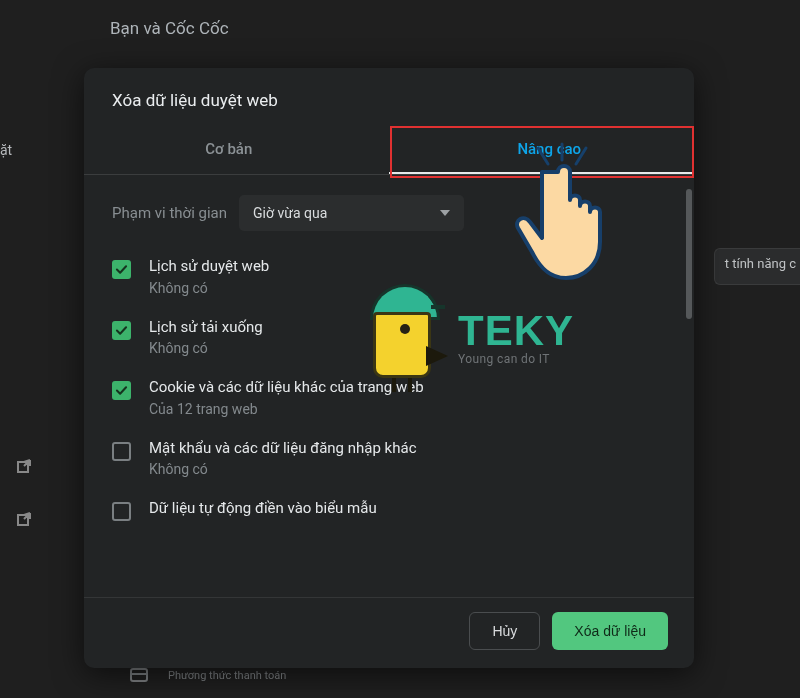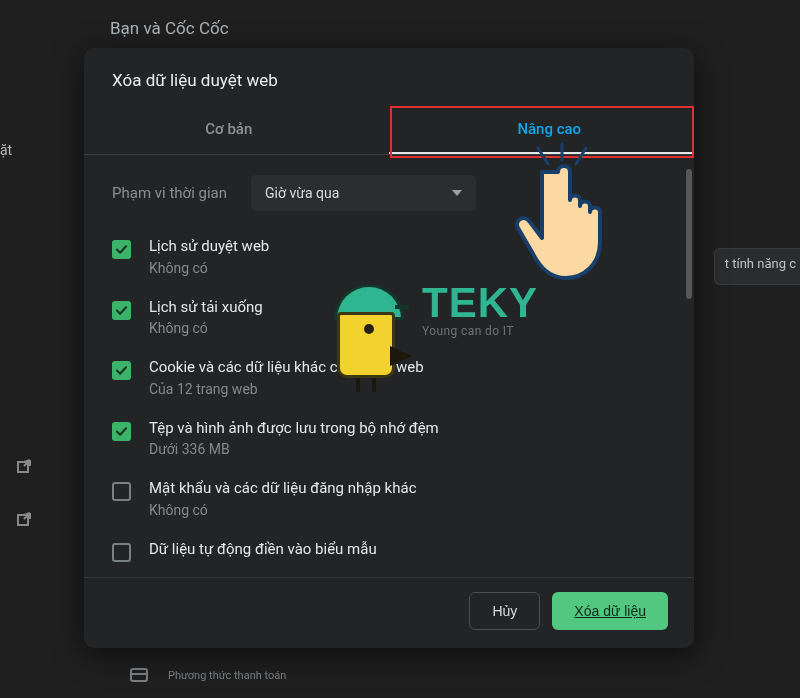--- a/index.html
+++ b/index.html
@@ -70,21 +70,21 @@
     position: absolute;
     left: 0; right: 0; top: 3px;
     height: 2px;
     background: #7d8083;
   }
 
   
   .modal {
     position: absolute;
     left: 84px;
-    top: 48px;
+    top: 68px;
     width: 610px;
     height: 600px;
     background: #222425;
     border-radius: 10px;
     box-shadow: 0 6px 30px rgba(0,0,0,0.6);
     display: flex;
     flex-direction: column;
     overflow: hidden;
   }
   .modal-title {
@@ -134,21 +134,21 @@
     overflow: hidden;
     position: relative;
     padding: 0 6px 0 0;
   }
   .content {
     padding: 12px 10px 0 28px;
   }
   .time-row {
     display: flex;
     align-items: center;
-    gap: 24px;
+    gap: 12px;
     padding: 8px 0 16px 0;
   }
   .time-label {
     color: #888e92;
     font-size: 15px;
   }
   .dropdown {
     display: flex;
     align-items: center;
     justify-content: space-between;
@@ -227,21 +227,20 @@
     border: none;
   }
   .btn-cancel {
     background: transparent;
     color: #dadcde;
     border: 1px solid #4a4d4f;
   }
   .btn-primary {
     background: #52c77f;
     color: #0f2a18;
-    text-decoration: underline;
   }
 
   
   .pointer-overlay {
     position: absolute;
     left: 500px;
     top: 140px;
     pointer-events: none;
   }
   .click-lines line {
@@ -253,24 +252,24 @@
     fill: #fcd9a3;
     stroke: #173f6a;
     stroke-width: 4;
     stroke-linejoin: round;
     stroke-linecap: round;
   }
 
   
   .logo-overlay {
     position: absolute;
-    left: 324px;
+    left: 360px;
     top: 284px;
     display: flex;
-    align-items: flex-start;
+    align-items: center;
     gap: 8px;
     pointer-events: none;
   }
   .bird {
     width: 90px; height: 110px; position: relative;
   }
   .bird .cap {
     position:absolute; width:70px; height:36px; left:10px; top:0;
     background:#2fb592; border-radius:35px 35px 0 0;
     border:3px solid #16352b;
@@ -383,31 +382,20 @@
           </div>
           <div class="item">
             <div class="checkbox checked">
               <svg viewBox="0 0 14 12">
                 <path d="M2 6 L5.5 9.5 L12 2.5"></path>
               </svg>
             </div>
             <div class="item-text">
               <div class="t1">Cookie và các dữ liệu khác của trang web</div>
               <div class="t2">Của 12 trang web</div>
-            </div>
-          </div>
-          <div class="item">
-            <div class="checkbox checked">
-              <svg viewBox="0 0 14 12">
-                <path d="M2 6 L5.5 9.5 L12 2.5"></path>
-              </svg>
-            </div>
-            <div class="item-text">
-              <div class="t1">Tệp và hình ảnh được lưu trong bộ nhớ đệm</div>
-              <div class="t2">Dưới 336 MB</div>
             </div>
           </div>
           <div class="item">
             <div class="checkbox unchecked"></div>
             <div class="item-text">
               <div class="t1">Mật khẩu và các dữ liệu đăng nhập khác</div>
               <div class="t2">Không có</div>
             </div>
           </div>
           <div class="item">

